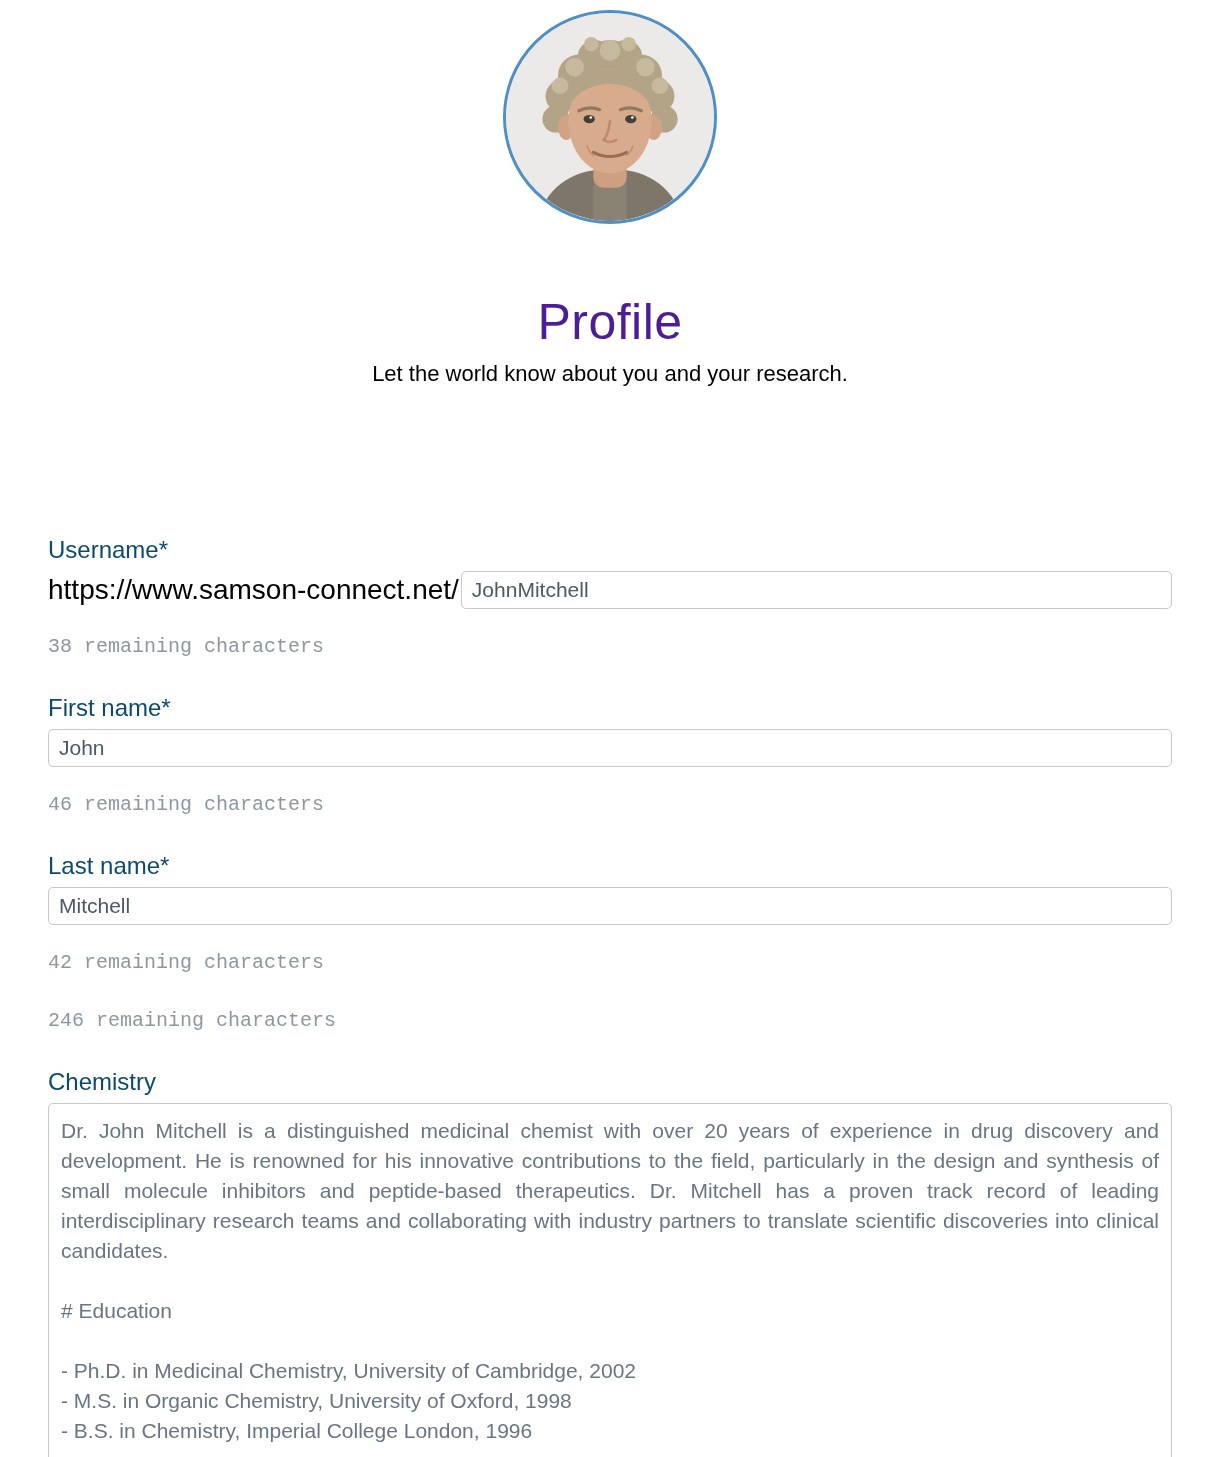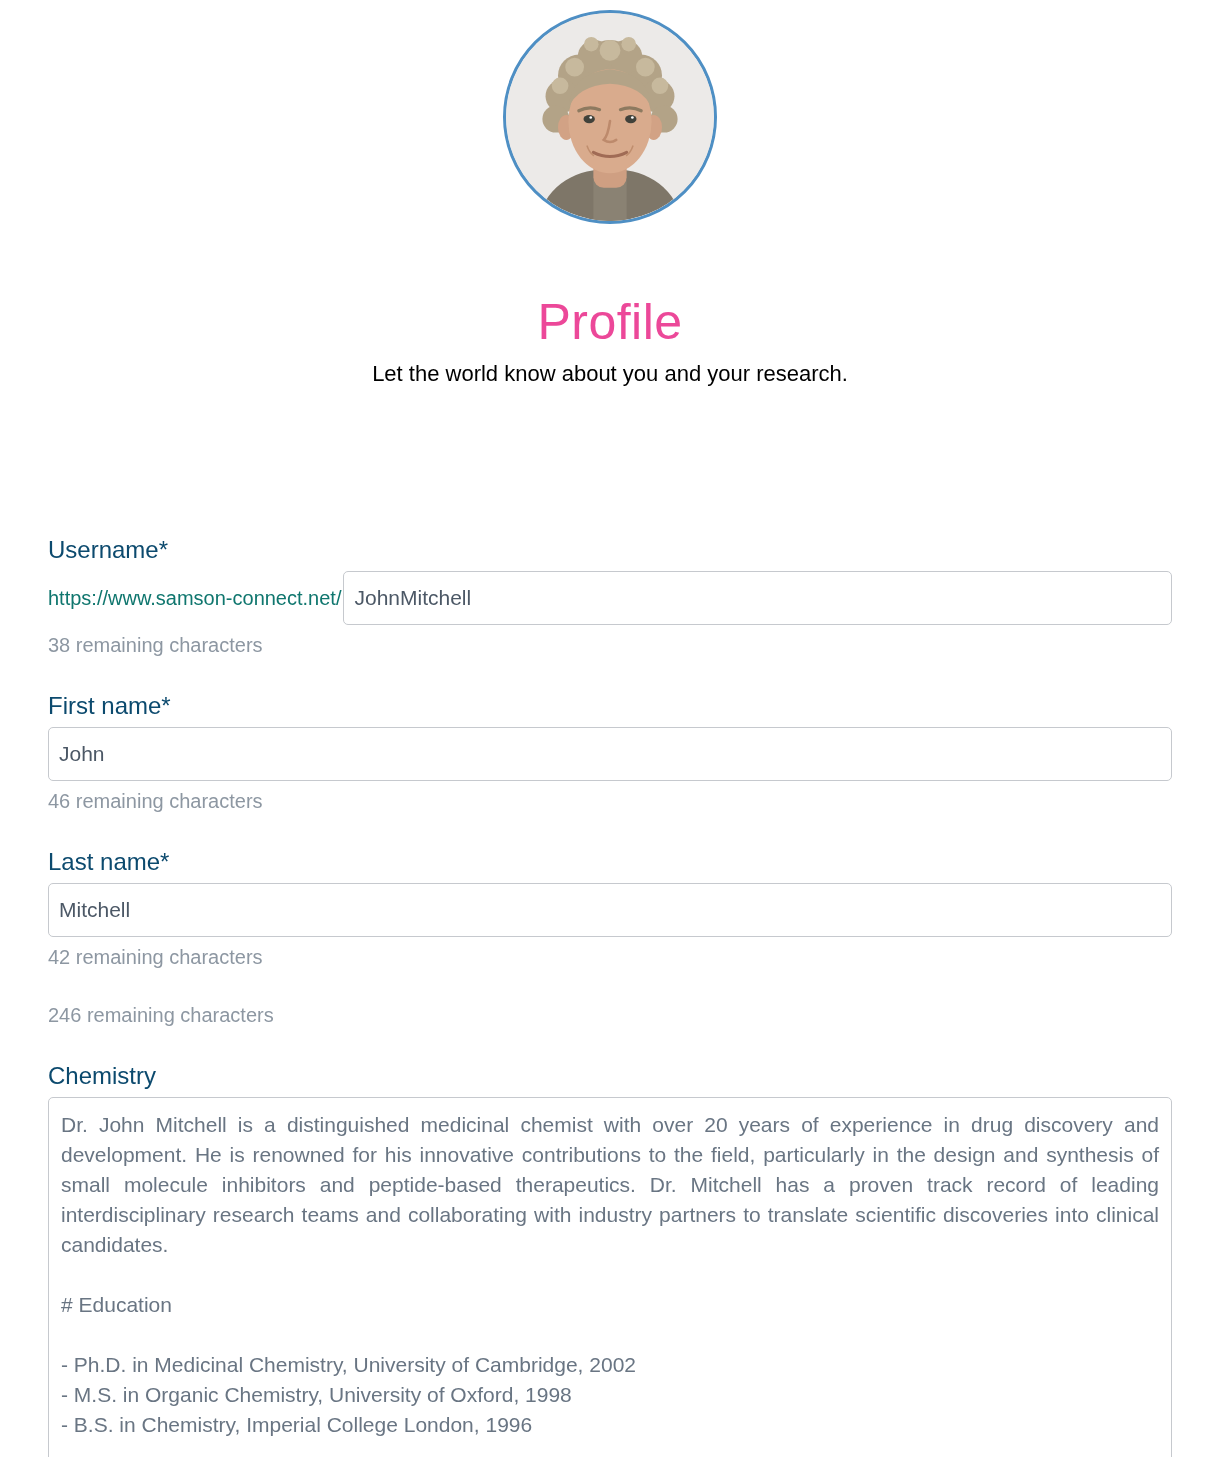--- a/index.html
+++ b/index.html
@@ -21,21 +21,21 @@
     margin: 0 auto;
     overflow: hidden;
     background: #eceae8;
   }
   .avatar-wrap svg { display: block; width: 100%; height: 100%; }
   .title {
     margin: 70px 0 0;
     font-size: 50px;
     line-height: 57px;
     font-weight: 300;
-    color: #ec4899;
+    color: #4c1d95;
     letter-spacing: 0.5px;
   }
   .subtitle {
     margin: 8px 0 0;
     font-size: 22px;
     line-height: 30px;
     color: #000000;
     font-weight: 400;
   }
 
@@ -44,41 +44,42 @@
   .group { margin-bottom: 30px; }
   .label {
     font-size: 24px;
     line-height: 33px;
     color: #0c4a6e;
     margin: 0 0 5px;
     font-weight: 400;
   }
   .text-input {
     box-sizing: border-box;
-    height: 54px;
+    height: 38px;
     width: 100%;
     border: 1px solid #c6c9ce;
     border-radius: 5px;
     font-size: 21px;
     color: #4c5866;
     padding: 0 10px;
     font-family: inherit;
     outline: none;
     background: #ffffff;
   }
   .hint {
     font-size: 20px;
     line-height: 28px;
     color: #8d97a2;
-    margin-top: 6px;
+    margin-top: 24px;
+    font-family: Liberation Mono, monospace;
   }
   .username-row { display: flex; align-items: center; }
   .url-prefix {
-    font-size: 20px;
-    color: #0f766e;
+    font-size: 28px;
+    color: #000000;
     white-space: nowrap;
     padding-right: 2px;
   }
   .username-row .text-input { flex: 1; width: auto; }
 
   .bio-box {
     box-sizing: border-box;
     width: 100%;
     height: 500px;
     border: 1px solid #c6c9ce;

